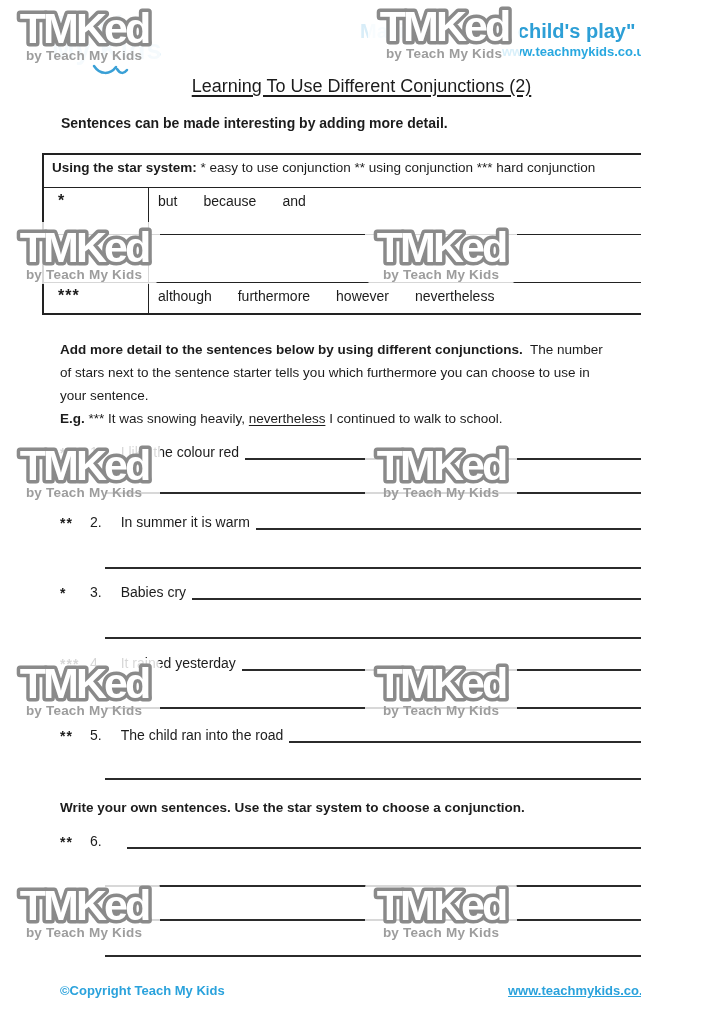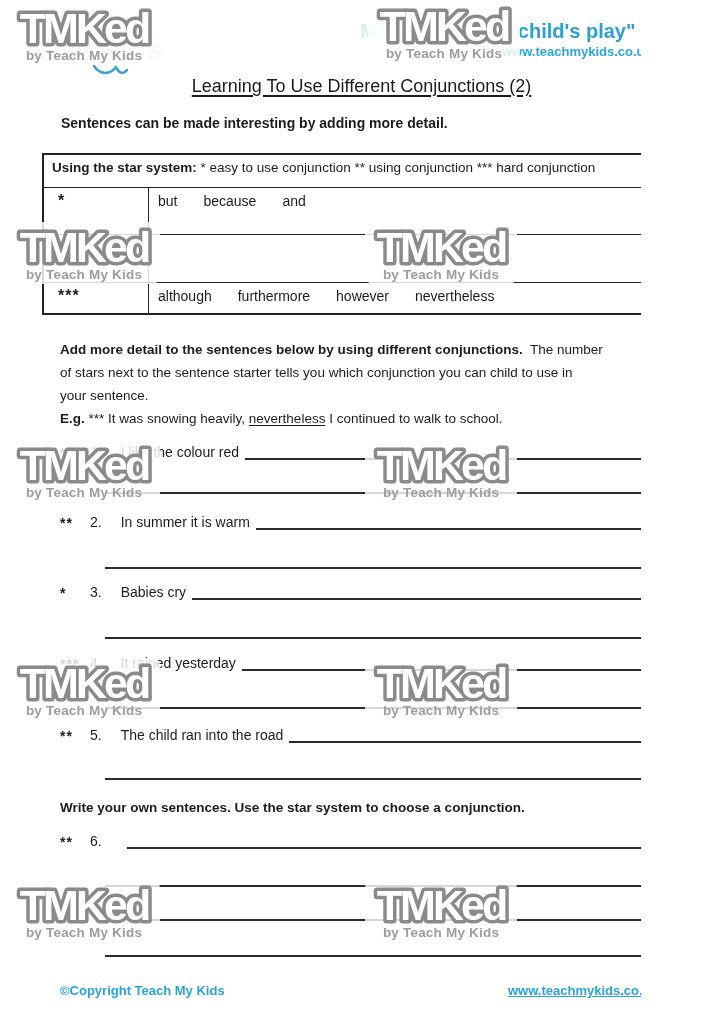--- a/index.html
+++ b/index.html
@@ -98,21 +98,21 @@
       <div class="col-words">
         <span>although</span><span>furthermore</span><span>however</span><span>nevertheless</span>
       </div>
     </div>
   </div>
 
   <div class="para">
     <div class="pline">
       <span class="pb">Add more detail to the sentences below by using different conjunctions.</span><span style="white-space:pre;">  The number</span>
     </div>
-    <div class="pline">of stars next to the sentence starter tells you which conjunction you can child to use in</div>
+    <div class="pline">of stars next to the sentence starter tells you which furthermore you can choose to use in</div>
     <div class="pline">your sentence.</div>
     <div class="pline">
       <span class="pb">E.g.</span><span style="white-space:pre;"> *** It was snowing heavily, </span><span class="u">nevertheless</span><span style="white-space:pre;"> I continued to walk to school.</span>
     </div>
   </div>
 
   <div class="q" style="top:440px;">
     <span class="stars">*</span>
       <span class="num">1.</span>
       <span class="qtext">I like the colour red</span>

